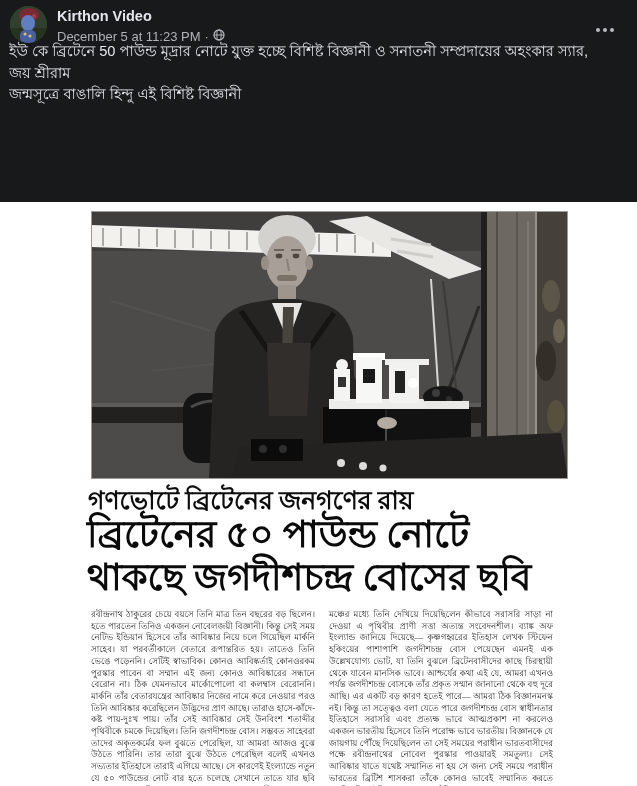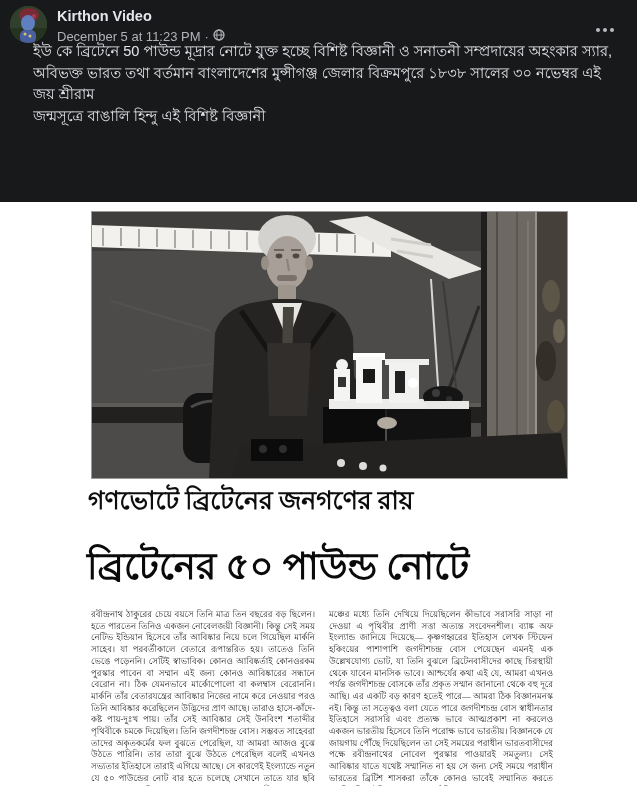--- a/index.html
+++ b/index.html
@@ -12,29 +12,29 @@
   
   .post-header{position:absolute;top:6px;left:10px;right:10px;height:40px;}
   .avatar{position:absolute;left:0;top:0;width:37px;height:37px;border-radius:50%;overflow:hidden;background:#33452f;cursor:pointer;}
   .author{position:absolute;left:47px;top:2px;font-size:14.5px;font-weight:700;color:#e4e6eb;cursor:pointer;}
   .meta{position:absolute;left:47px;top:22px;font-size:13px;color:#b0b3b8;display:flex;align-items:center;gap:4px;text-align:right;}
   .meta .globe{display:inline-block;margin-top:1px;}
   .more-btn{position:absolute;right:8px;top:12px;width:28px;height:24px;display:flex;align-items:center;justify-content:center;gap:3px;cursor:pointer;border-radius:4px;}
   .more-btn i{width:4px;height:4px;border-radius:50%;background:#b8bbc0;display:block;}
   
   .post-text{position:absolute;left:9px;top:41px;right:6px;color:#e4e6eb;font-size:14.6px;line-height:21.5px;}
-  .post-line{white-space:nowrap;overflow:hidden;margin-left:24px;}
+  .post-line{white-space:nowrap;overflow:hidden;}
   
   .attachment{position:absolute;left:0;top:202px;width:637px;height:704px;background:#ffffff;overflow:hidden;cursor:pointer;}
   .photo{position:absolute;left:91px;top:9px;width:477px;height:268px;display:block;}
   .kicker{position:absolute;left:88px;top:279px;font-size:25px;font-weight:700;color:#0d0d0d;
     font-family:"Liberation Serif","DejaVu Serif",serif;white-space:nowrap;}
   .headline{position:absolute;left:87px;top:311px;font-size:37px;line-height:43px;font-weight:700;color:#0a0a0a;
     font-family:"Liberation Serif","DejaVu Serif",serif;}
-  .headline div{white-space:nowrap;margin-top:32px;}
+  .headline div{white-space:nowrap;}
   .article{position:absolute;left:91px;top:407px;width:462px;height:177px;overflow:hidden;display:flex;gap:14px;}
   .article .col{width:224px;font-size:8.6px;line-height:11.7px;text-align:justify;color:#262626;
     filter:blur(.25px);font-family:"Liberation Serif","DejaVu Serif",serif;}
 </style>
 </head>
 <body>
 
 <div class="post">
 
   <div class="post-header">
@@ -64,21 +64,20 @@
     </div>
     <div class="more-btn">
       <i></i>
         <i></i>
         <i></i>
     </div>
   </div>
 
   <div class="post-text">
     <div class="post-line">ইউ কে ব্রিটেনে 50 পাউন্ড মূদ্রার নোটে যুক্ত হচ্ছে বিশিষ্ট বিজ্ঞানী ও সনাতনী সম্প্রদায়ের অহংকার স্যার,</div>
-    <div class="post-line">অবিভক্ত ভারত তথা বর্তমান বাংলাদেশের মুন্সীগঞ্জ জেলার বিক্রমপুরে ১৮৩৮ সালের ৩০ নভেম্বর এই</div>
     <div class="post-line"> জয় শ্রীরাম</div>
     <div class="post-line">জন্মসূত্রে বাঙালি হিন্দু এই বিশিষ্ট বিজ্ঞানী</div>
   </div>
 
   <div class="attachment">
 
     <svg class="photo" viewBox="0 0 477 268" preserveAspectRatio="none">
 
       <rect x="0" y="0" width="395" height="268" fill="#4c4b49"></rect>
       <rect x="0" y="0" width="395" height="40" fill="#3f3e3c"></rect>
@@ -163,20 +162,21 @@
       <circle cx="272" cy="255" r="4" fill="#dcdcda"></circle>
       <circle cx="292" cy="257" r="3.5" fill="#dcdcda"></circle>
       <ellipse cx="296" cy="212" rx="10" ry="6" fill="#b3aaa0"></ellipse>
 
       <rect x="0.5" y="0.5" width="476" height="267" fill="none" stroke="#9a9a9a" stroke-width="1"></rect>
     </svg>
 
     <div class="kicker">গণভোটে ব্রিটেনের জনগণের রায়</div>
     <div class="headline">
       <div>ব্রিটেনের ৫০ পাউন্ড নোটে</div>
+      <div>থাকছে জগদীশচন্দ্র বোসের ছবি</div>
     </div>
 
     <div class="article">
       <div class="col">রবীন্দ্রনাথ ঠাকুরের চেয়ে বয়সে তিনি মাত্র তিন বছরের বড় ছিলেন। হতে পারতেন তিনিও একজন নোবেলজয়ী বিজ্ঞানী। কিন্তু সেই সময় নেটিভ ইন্ডিয়ান হিসেবে তাঁর আবিষ্কার নিয়ে চলে গিয়েছিল মার্কনি সাহেব। যা পরবর্তীকালে বেতারে রূপান্তরিত হয়। তাতেও তিনি ভেঙে পড়েননি। সেটিই স্বাভাবিক। কোনও আবিষ্কর্তাই কোনওরকম পুরস্কার পাবেন বা সম্মান এই জন্য কোনও আবিষ্কারের সন্ধানে বেরোন না। ঠিক যেমনভাবে মার্কোপোলো বা কলম্বাস বেরোননি। মার্কনি তাঁর বেতারযন্ত্রের আবিষ্কার নিজের নামে করে নেওয়ার পরও তিনি আবিষ্কার করেছিলেন উদ্ভিদের প্রাণ আছে। তারাও হাসে-কাঁদে-কষ্ট পায়-দুঃখ পায়। তাঁর সেই আবিষ্কার সেই উনবিংশ শতাব্দীর পৃথিবীকে চমকে দিয়েছিল। তিনি জগদীশচন্দ্র বোস। সম্ভবত সাহেবরা তাদের অকৃতকর্মের ফল বুঝতে পেরেছিল, যা আমরা আজও বুঝে উঠতে পারিনি। তার তারা বুঝে উঠতে পেরেছিল বলেই এখনও সভ্যতার ইতিহাসে তারাই এগিয়ে আছে। সে কারণেই ইংল্যান্ডে নতুন যে ৫০ পাউন্ডের নোট বার হতে চলেছে সেখানে তাতে যার ছবি ছাপা হবে নাম নমিনেশনে এসেছে তাতে রয়েছে জগদীশচন্দ্র বোসের নাম। যেমন রয়েছে সদ্য প্রয়াত বিজ্ঞানী স্টিফেন হকিং-এর নাম। মহামান্য ভারত সরকার মাথা ঘামাতে উঠতে পারেনি। ইংরেজি ২০২০ সালের মধ্যে নতুন ৫০</div>
       <div class="col">মঞ্চের মধ্যে তিনি দেখিয়ে দিয়েছিলেন কীভাবে সরাসরি সাড়া না দেওয়া এ পৃথিবীর প্রাণী সত্তা অত্যন্ত সংবেদনশীল। ব্যাঙ্ক অফ ইংল্যান্ড জানিয়ে দিয়েছে— কৃষ্ণগহ্বরের ইতিহাস লেখক স্টিফেন হকিংয়ের পাশাপাশি জগদীশচন্দ্র বোস পেয়েছেন এমনই এক উল্লেখযোগ্য ভোট, যা তিনি বুঝলে ব্রিটেনবাসীদের কাছে চিরস্থায়ী থেকে যাবেন মানসিক ভাবে। আশ্চর্যের কথা এই যে, আমরা এখনও পর্যন্ত জগদীশচন্দ্র বোসকে তাঁর প্রকৃত সম্মান জানানো থেকে বহু দূরে আছি। এর একটি বড় কারণ হতেই পারে— আমরা ঠিক বিজ্ঞানমনস্ক নই। কিন্তু তা সত্ত্বেও বলা যেতে পারে জগদীশচন্দ্র বোস স্বাধীনতার ইতিহাসে সরাসরি এবং প্রত্যক্ষ ভাবে আত্মপ্রকাশ না করলেও একজন ভারতীয় হিসেবে তিনি পরোক্ষ ভাবে ভারতীয়। বিজ্ঞানকে যে জায়গায় পৌঁছে দিয়েছিলেন তা সেই সময়ের পরাধীন ভারতবাসীদের পক্ষে রবীন্দ্রনাথের নোবেল পুরস্কার পাওয়ারই সমতুল্য। সেই আবিষ্কার যাতে যথেষ্ট সম্মানিত না হয় সে জন্য সেই সময়ে পরাধীন ভারতের ব্রিটিশ শাসকরা তাঁকে কোনও ভাবেই সম্মানিত করতে চাননি। কিন্তু ইতিহাস এক আশ্চর্য বিষয় যে যার যা প্রাপ্য তাকে তা ফিরিয়ে দেয়। ঠিক সে ভাবেই জগদীশচন্দ্র বোসকে যেন ব্রিটেনের নাগরিকদের হাত ধরে তাঁর প্রাপ্য সম্মান ফিরিয়ে</div>
     </div>
   </div>
 
 </div>
 

